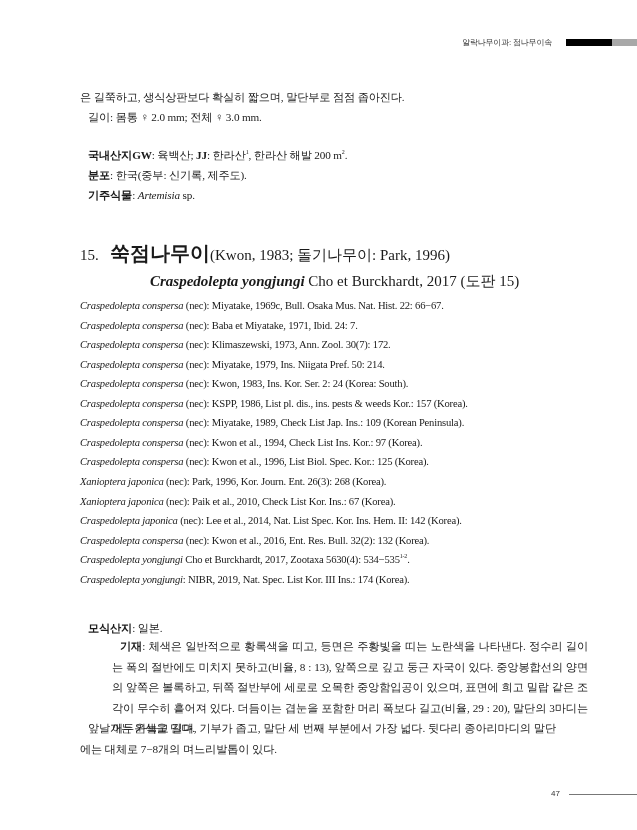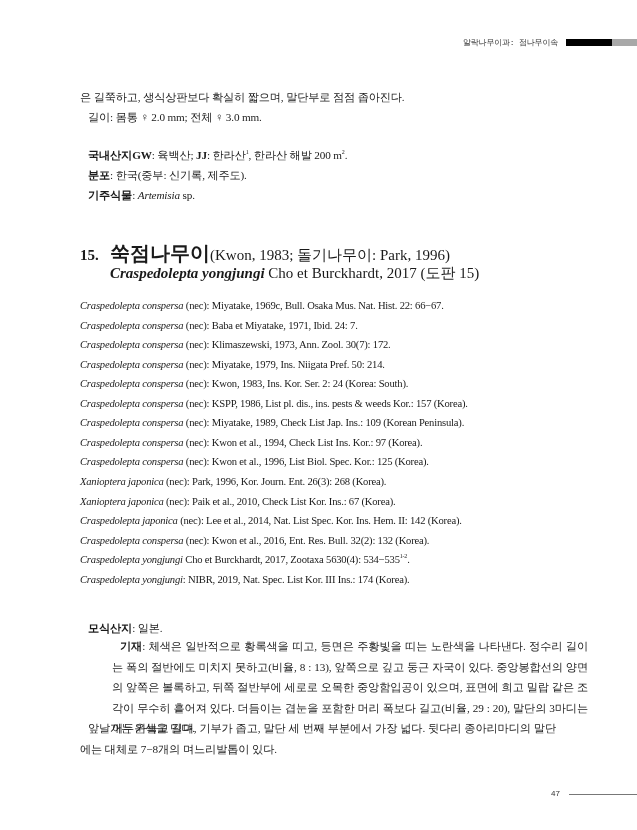--- a/index.html
+++ b/index.html
@@ -1,30 +1,30 @@
 <!DOCTYPE html>
 <html><head>
 <meta charset="utf-8">
 <style>
   html, body { margin:0; padding:0; background:#ffffff; }
   body { width:637px; height:830px; position:relative; overflow:hidden;
          font-family:"Liberation Serif","DejaVu Serif",serif; color:#1a1a1a; }
   .running-head { position:absolute; top:36px; right:0; height:12px; display:flex; align-items:center; }
-  .running-head .rh-text { font-family:Liberation Mono, monospace; font-size:8px; color:#333; margin-right:8px; letter-spacing:-0.2px; }
+  .running-head .rh-text { font-family:Liberation Sans, sans-serif; font-size:8px; color:#333; margin-right:14px; letter-spacing:-0.2px; }
   .running-head .bar-black { width:46px; height:7px; background:#000; }
   .running-head .bar-gray { width:25px; height:7px; background:#a8a8a8; }
 
   .line { position:absolute; left:80px; font-size:11.2px; white-space:nowrap; line-height:14px; letter-spacing:-0.15px; }
   .indent { left:88px; }
   .b { font-weight:bold; }
   .i { font-style:italic;text-align:right; }
   sup { font-size:6px; vertical-align:super; line-height:0; }
 
   .heading { position:absolute; left:80px; font-size:15px; white-space:nowrap; line-height:18px; }
-  .heading .num { font-weight:bold; display:inline-block; width:30px; }
+  .heading .num { font-weight:normal; display:inline-block; width:30px; }
   .heading .kname { font-weight:bold; font-family:"Liberation Sans","DejaVu Sans",sans-serif; font-size:20px; }
   .heading2 { position:absolute; left:110px; font-size:15px; white-space:nowrap; line-height:18px; }
 
   .syn { position:absolute; left:80px; font-size:10.6px; white-space:nowrap; line-height:13px; letter-spacing:-0.2px; }
 
   .para { position:absolute; left:80px; width:476px; font-size:11.2px; line-height:20.5px; text-align:justify; text-align-last:left; letter-spacing:-0.1px; }
 
   .folio { position:absolute; top:789px; left:551px; font-family:"Liberation Sans","DejaVu Sans",sans-serif; font-size:8px; color:#333; }
   .folio-rule { position:absolute; top:794px; left:569px; width:68px; height:1px; background:#777; }
 </style>
@@ -46,21 +46,21 @@
 <div class="line indent" style="top:168px;">
   <span class="b">분포</span><span>: 한국(중부: 신기록, 제주도).</span>
 </div>
 <div class="line indent" style="top:188px;">
   <span class="b">기주식물</span><span>: </span><span class="i">Artemisia</span><span> sp.</span>
 </div>
 
 <div class="heading" style="top:244px;">
   <span class="num">15.</span><span class="kname">쑥점나무이</span><span>(Kwon, 1983; 돌기나무이: Park, 1996)</span>
 </div>
-<div class="heading2" style="top:264px;">
+<div class="heading2" style="top:272px;margin-left:40px;">
   <span class="b i">Craspedolepta yongjungi</span><span> Cho et Burckhardt, 2017 (도판 15)</span>
 </div>
 
 <div id="synonyms">
     <div class="syn" style="top: 299px;"><span class="i">Craspedolepta conspersa</span><span> (nec): Miyatake, 1969c, Bull. Osaka Mus. Nat. Hist. 22: 66−67.</span></div>
     <div class="syn" style="top: 318.55px;"><span class="i">Craspedolepta conspersa</span><span> (nec): Baba et Miyatake, 1971, Ibid. 24: 7.</span></div>
     <div class="syn" style="top: 338.1px;"><span class="i">Craspedolepta conspersa</span><span> (nec): Klimaszewski, 1973, Ann. Zool. 30(7): 172.</span></div>
     <div class="syn" style="top: 357.65px;"><span class="i">Craspedolepta conspersa</span><span> (nec): Miyatake, 1979, Ins. Niigata Pref. 50: 214.</span></div>
     <div class="syn" style="top: 377.2px;"><span class="i">Craspedolepta conspersa</span><span> (nec): Kwon, 1983, Ins. Kor. Ser. 2: 24 (Korea: South).</span></div>
     <div class="syn" style="top: 396.75px;"><span class="i">Craspedolepta conspersa</span><span> (nec): KSPP, 1986, List pl. dis., ins. pests &amp; weeds Kor.: 157 (Korea).</span></div>

